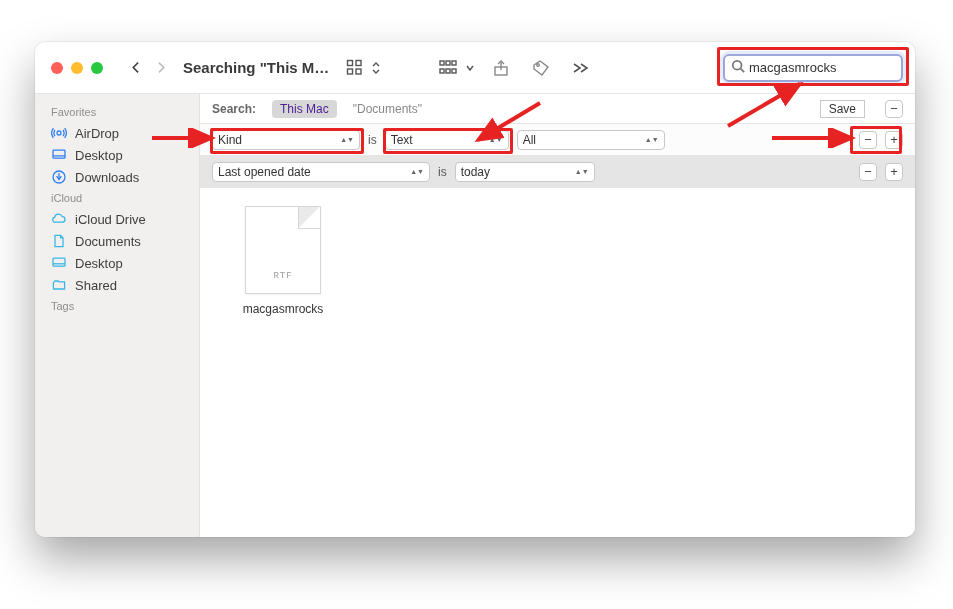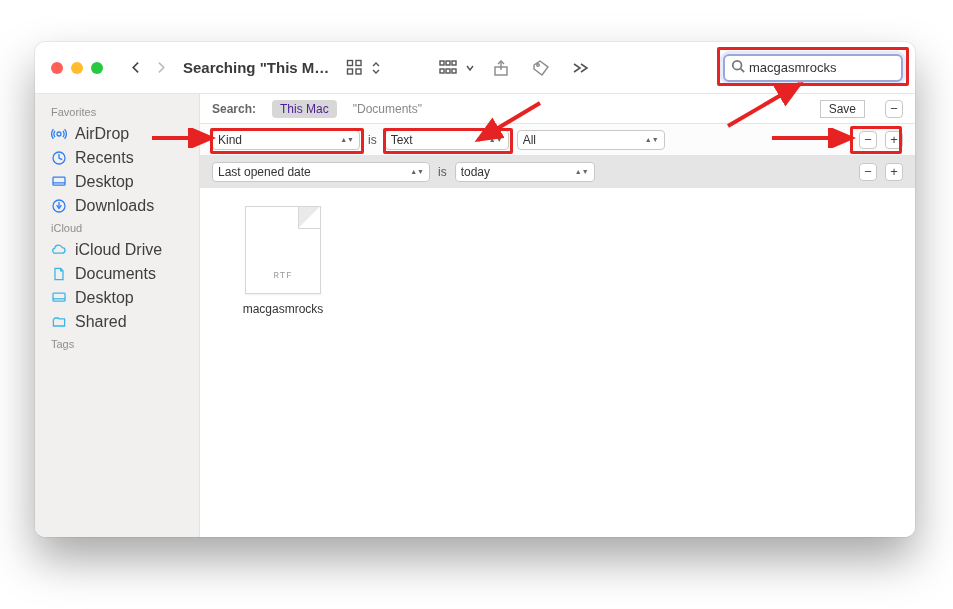--- a/index.html
+++ b/index.html
@@ -60,21 +60,21 @@
       font-size:13px;
       overflow:auto;
     }
     .side-head{padding:4px 16px;font-size:11px;color:#8e8e8e;font-weight:500;}
     .side-item{
       display:flex;align-items:center;gap:8px;
       padding:3px 16px;color:#3e3e3e;
     }
     .side-item svg{width:16px;height:16px;stroke:#2d7ff3;fill:none;stroke-width:1.6;}
     .side-item.gray svg{stroke:#7e7e7e;}
-    .side-item span{font-size:16px;}
+    .side-item span{font-size:13px;}
 
     .main{flex:1;display:flex;flex-direction:column;min-width:0;}
 
     .searchscope{
       height:30px;background:#fff;border-bottom:1px solid #e5e5e5;
       display:flex;align-items:center;padding:0 12px;gap:16px;font-size:12px;
     }
     .searchscope .lbl{color:#666;font-weight:600;}
     .scope-pill{
       background:#d7d7d7;border-radius:4px;padding:2px 8px;font-size:12px;color:#4c1d95;font-weight:500;
@@ -236,27 +236,20 @@
             <circle cx="10" cy="10" r="2.5"></circle>
             <path d="M5 14a7 7 0 0 1 0-8"></path>
             <path d="M15 6a7 7 0 0 1 0 8"></path>
             <path d="M3 16a10 10 0 0 1 0-12"></path>
             <path d="M17 4a10 10 0 0 1 0 12"></path>
           </svg>
         <span>AirDrop</span>
       </div>
       <div class="side-item">
         <svg viewBox="0 0 20 20">
-            <circle cx="10" cy="10" r="7.5"></circle>
-            <polyline points="10,5 10,10 14,12"></polyline>
-          </svg>
-        <span>Recents</span>
-      </div>
-      <div class="side-item">
-        <svg viewBox="0 0 20 20">
             <rect x="2.5" y="4" width="15" height="10" rx="1"></rect>
             <line x1="2.5" y1="11" x2="17.5" y2="11"></line>
           </svg>
         <span>Desktop</span>
       </div>
       <div class="side-item">
         <svg viewBox="0 0 20 20">
             <circle cx="10" cy="10" r="7.5"></circle>
             <polyline points="7,9 10,13 13,9"></polyline>
             <line x1="10" y1="5" x2="10" y2="13"></line>

